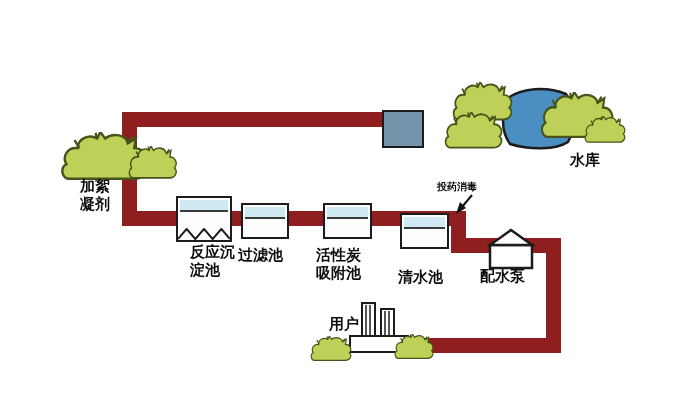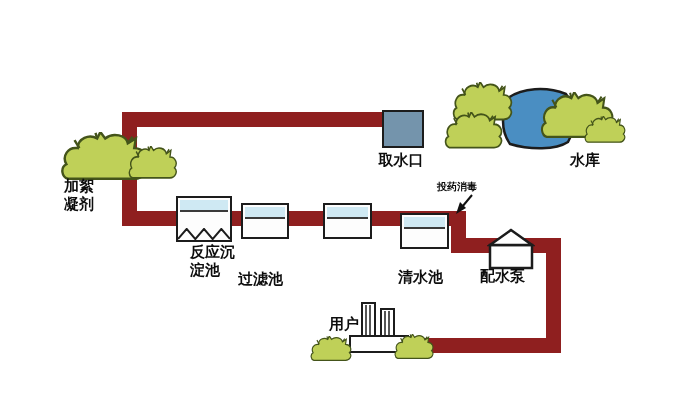--- a/index.html
+++ b/index.html
@@ -56,51 +56,54 @@
     </svg>
   <svg class="node" viewBox="0 0 114 62" preserveAspectRatio="none" style="left:540px; top:92px; width:78px; height:48px;">
       <use href="#bushShape"></use>
     </svg>
   <svg class="node" viewBox="0 0 114 62" preserveAspectRatio="none" style="left:584px; top:116px; width:44px; height:28px;">
       <use href="#bushShape"></use>
     </svg>
   <div class="label center" style="left:558px; top:151px; width:54px;font-family:Liberation Serif, serif;">水库</div>
 
   <div class="node" style="left:382px; top:110px; width:42px; height:38px; background:#7494ac; border:2px solid #1c1c1c;"></div>
-  <div class="label center" style="left:368px; top:151px; width:66px;">取水口</div>
 
   <svg class="node" viewBox="0 0 114 62" preserveAspectRatio="none" style="left:60px; top:132px; width:92px; height:50px;">
       <use href="#bushShape"></use>
     </svg>
   <svg class="node" viewBox="0 0 114 62" preserveAspectRatio="none" style="left:128px; top:146px; width:52px; height:34px;">
       <use href="#bushShape"></use>
     </svg>
-  <div class="label" style="left:64px; top:177px;">
+  <div class="label" style="left:80px; top:177px;">
     <span>加絮</span>
     <span>凝剂</span>
   </div>
 
   <div class="tank" style="left:176px; top:196px; width:56px; height:46px;">
     <div class="water"></div>
     <svg class="zigzag" viewBox="0 0 48 12" preserveAspectRatio="none">
       <polyline points="0,11 8,1 16,11 24,1 32,11 40,1 48,11" fill="none" stroke="#1c1c1c" stroke-width="2"></polyline>
     </svg>
   </div>
   <div class="label" style="left:170px; top:243px;margin-left:20px;">
     <span>反应沉</span>
     <span>淀池</span>
   </div>
 
   <div class="tank" style="left:241px; top:203px; width:48px; height:36px;">
     <div class="water"></div>
   </div>
-  <div class="label" style="left:238px; top:246px;margin-top:24px;">过滤池</div>
+  <div class="label" style="left:238px; top:246px;">过滤池</div>
 
   <div class="tank" style="left:323px; top:203px; width:49px; height:36px;">
     <div class="water"></div>
+  </div>
+  <div class="label" style="left:316px; top:246px;">
+    <span>活性炭</span>
+    <span>吸附池</span>
   </div>
 
   <div class="tank" style="left:400px; top:213px; width:49px; height:36px;">
     <div class="water"></div>
   </div>
   <div class="label" style="left:398px; top:268px;">清水池</div>
 
   <div class="label" style="left:437px; top:178px; font-size:10px;">投药消毒</div>
   <svg class="node" viewBox="0 0 26 24" style="left:450px; top:193px; width:26px; height:24px; z-index:3;">
     <path d="M22,2 L12,14" stroke="#111111" stroke-width="2" fill="none"></path>

